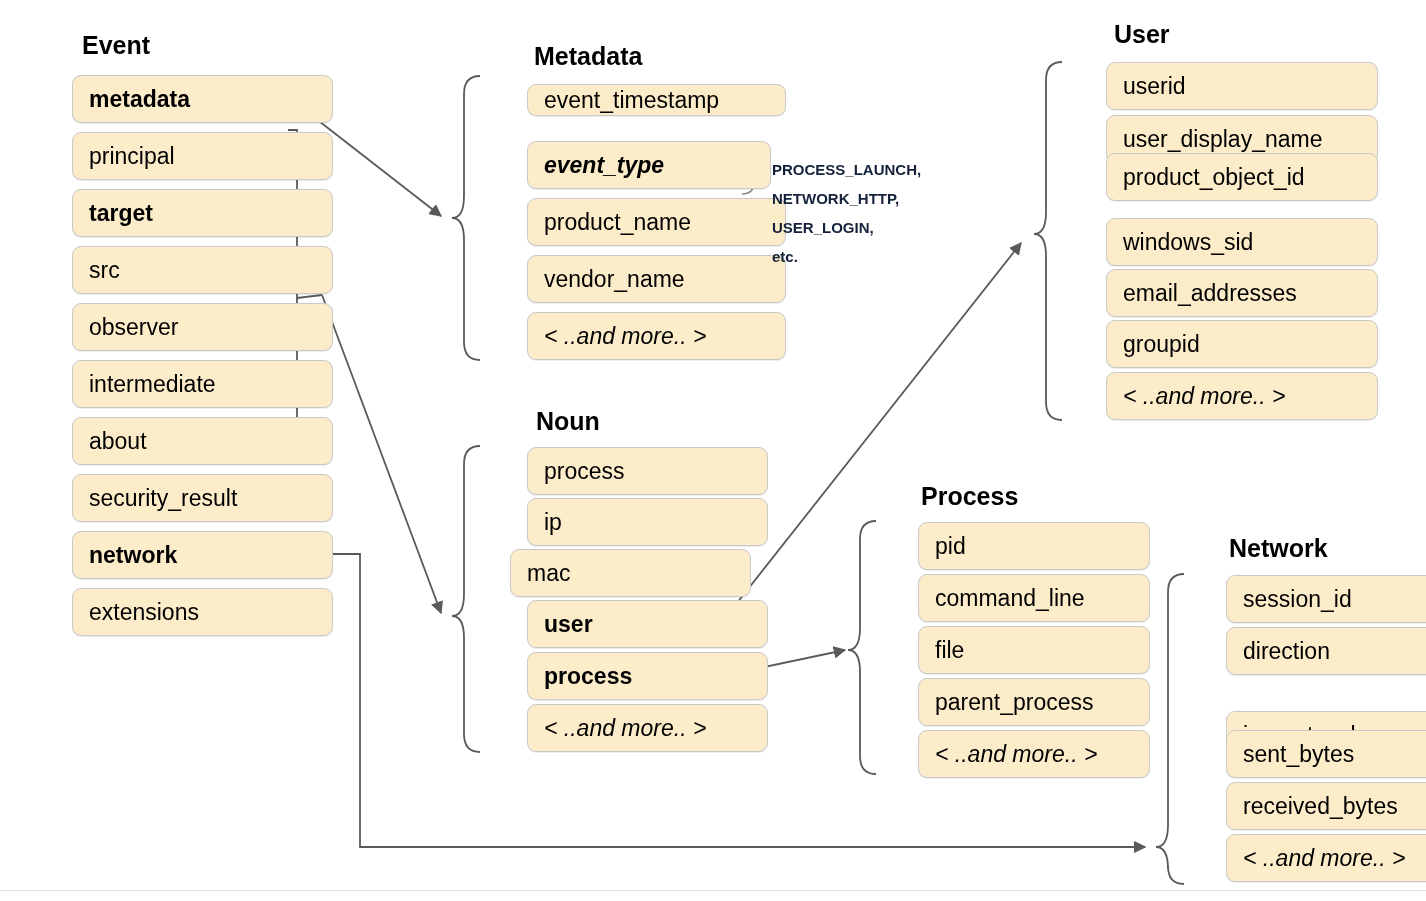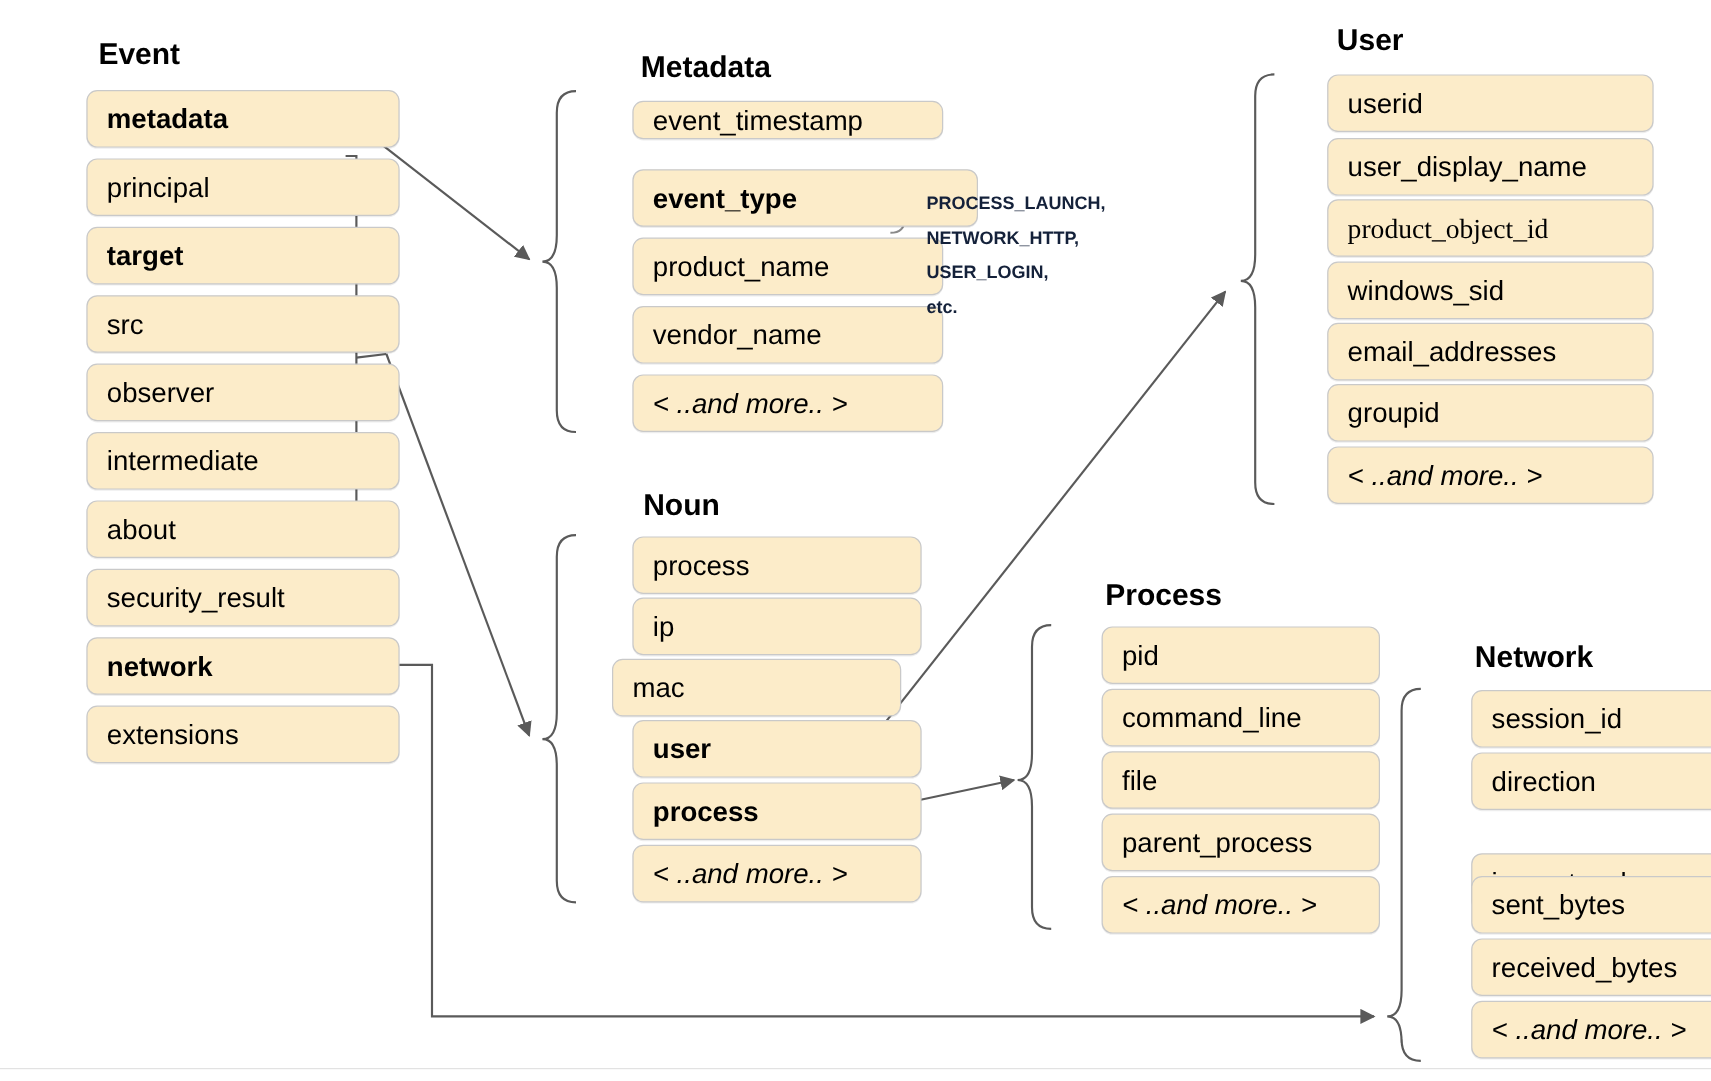--- a/index.html
+++ b/index.html
@@ -150,37 +150,37 @@
     <div class="field" style="left:26px; top:417px; width:261px; height:48px;">about</div>
     <div class="field" style="left:26px; top:474px; width:261px; height:48px;">security_result</div>
     <div class="field bold" style="left:26px; top:531px; width:261px; height:48px;">network</div>
     <div class="field" style="left:26px; top:588px; width:261px; height:48px;">extensions</div>
   </div>
 
   <div class="group">
     <div class="group-title" style="left:488px; top:44px;">Metadata</div>
 
     <div class="field" style="left:481px; top:84px; width:259px; height:32px;">event_timestamp</div>
-    <div class="field bold" style="left:481px; top:141px; width:288px; height:48px;">event_type</div>
+    <div class="field bold" style="left:481px; top:141px; width:244px; height:48px;font-style:italic;">event_type</div>
     <div class="field" style="left:481px; top:198px; width:259px; height:48px;">product_name</div>
     <div class="field" style="left:481px; top:255px; width:259px; height:48px;">vendor_name</div>
     <div class="field more" style="left:481px; top:312px; width:259px; height:48px;">&lt; ..and more.. &gt;</div>
   </div>
 
   <div class="callout" style="left:772px; top:155px;">PROCESS_LAUNCH,
 NETWORK_HTTP,
 USER_LOGIN,
 etc.</div>
 
   <div class="group">
     <div class="group-title" style="left:1068px; top:22px;">User</div>
 
     <div class="field" style="left:1060px; top:62px; width:272px; height:48px;">userid</div>
     <div class="field" style="left:1060px; top:115px; width:272px; height:48px;text-align:center;">user_display_name</div>
-    <div class="field" style="left:1060px; top:166px; width:272px; height:48px;font-family:Liberation Serif, serif;">product_object_id</div>
+    <div class="field" style="left:1060px; top:153px; width:272px; height:48px;">product_object_id</div>
     <div class="field" style="left:1060px; top:218px; width:272px; height:48px;">windows_sid</div>
     <div class="field" style="left:1060px; top:269px; width:272px; height:48px;">email_addresses</div>
     <div class="field" style="left:1060px; top:320px; width:272px; height:48px;">groupid</div>
     <div class="field more" style="left:1060px; top:372px; width:272px; height:48px;">&lt; ..and more.. &gt;</div>
   </div>
 
   <div class="group">
     <div class="group-title" style="left:490px; top:409px;">Noun</div>
 
     <div class="field" style="left:481px; top:447px; width:241px; height:48px;">process</div>

